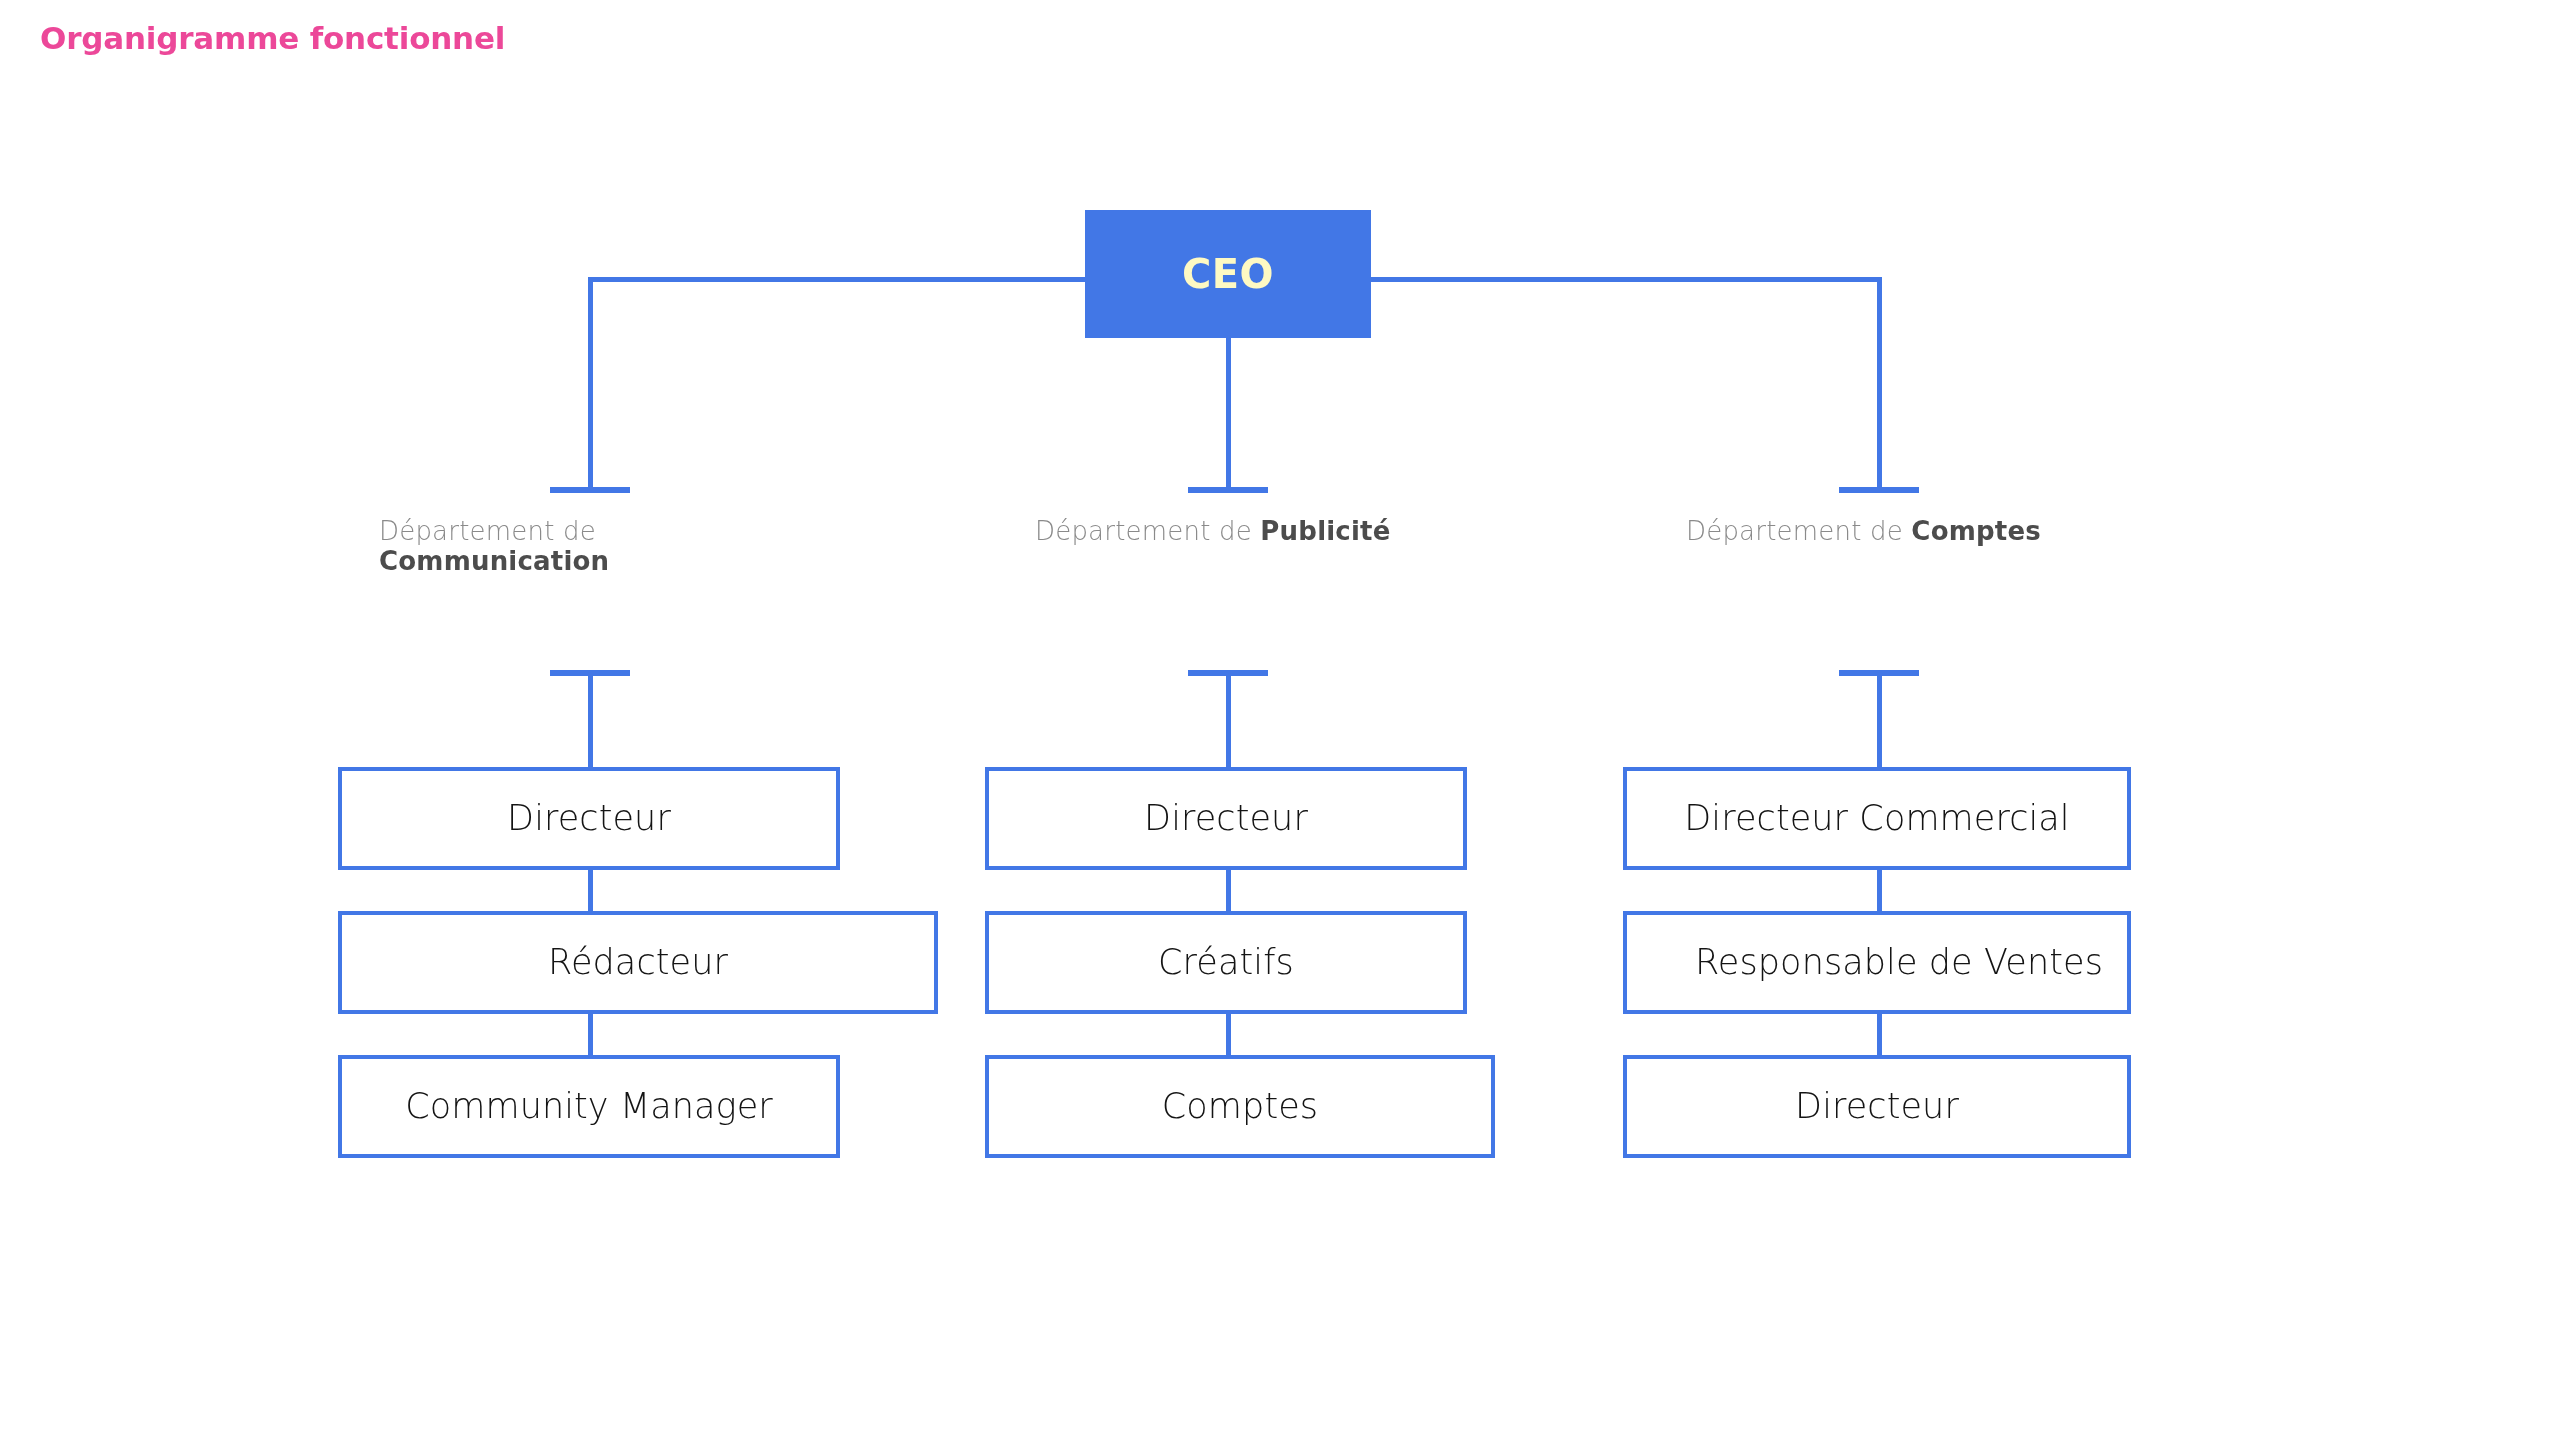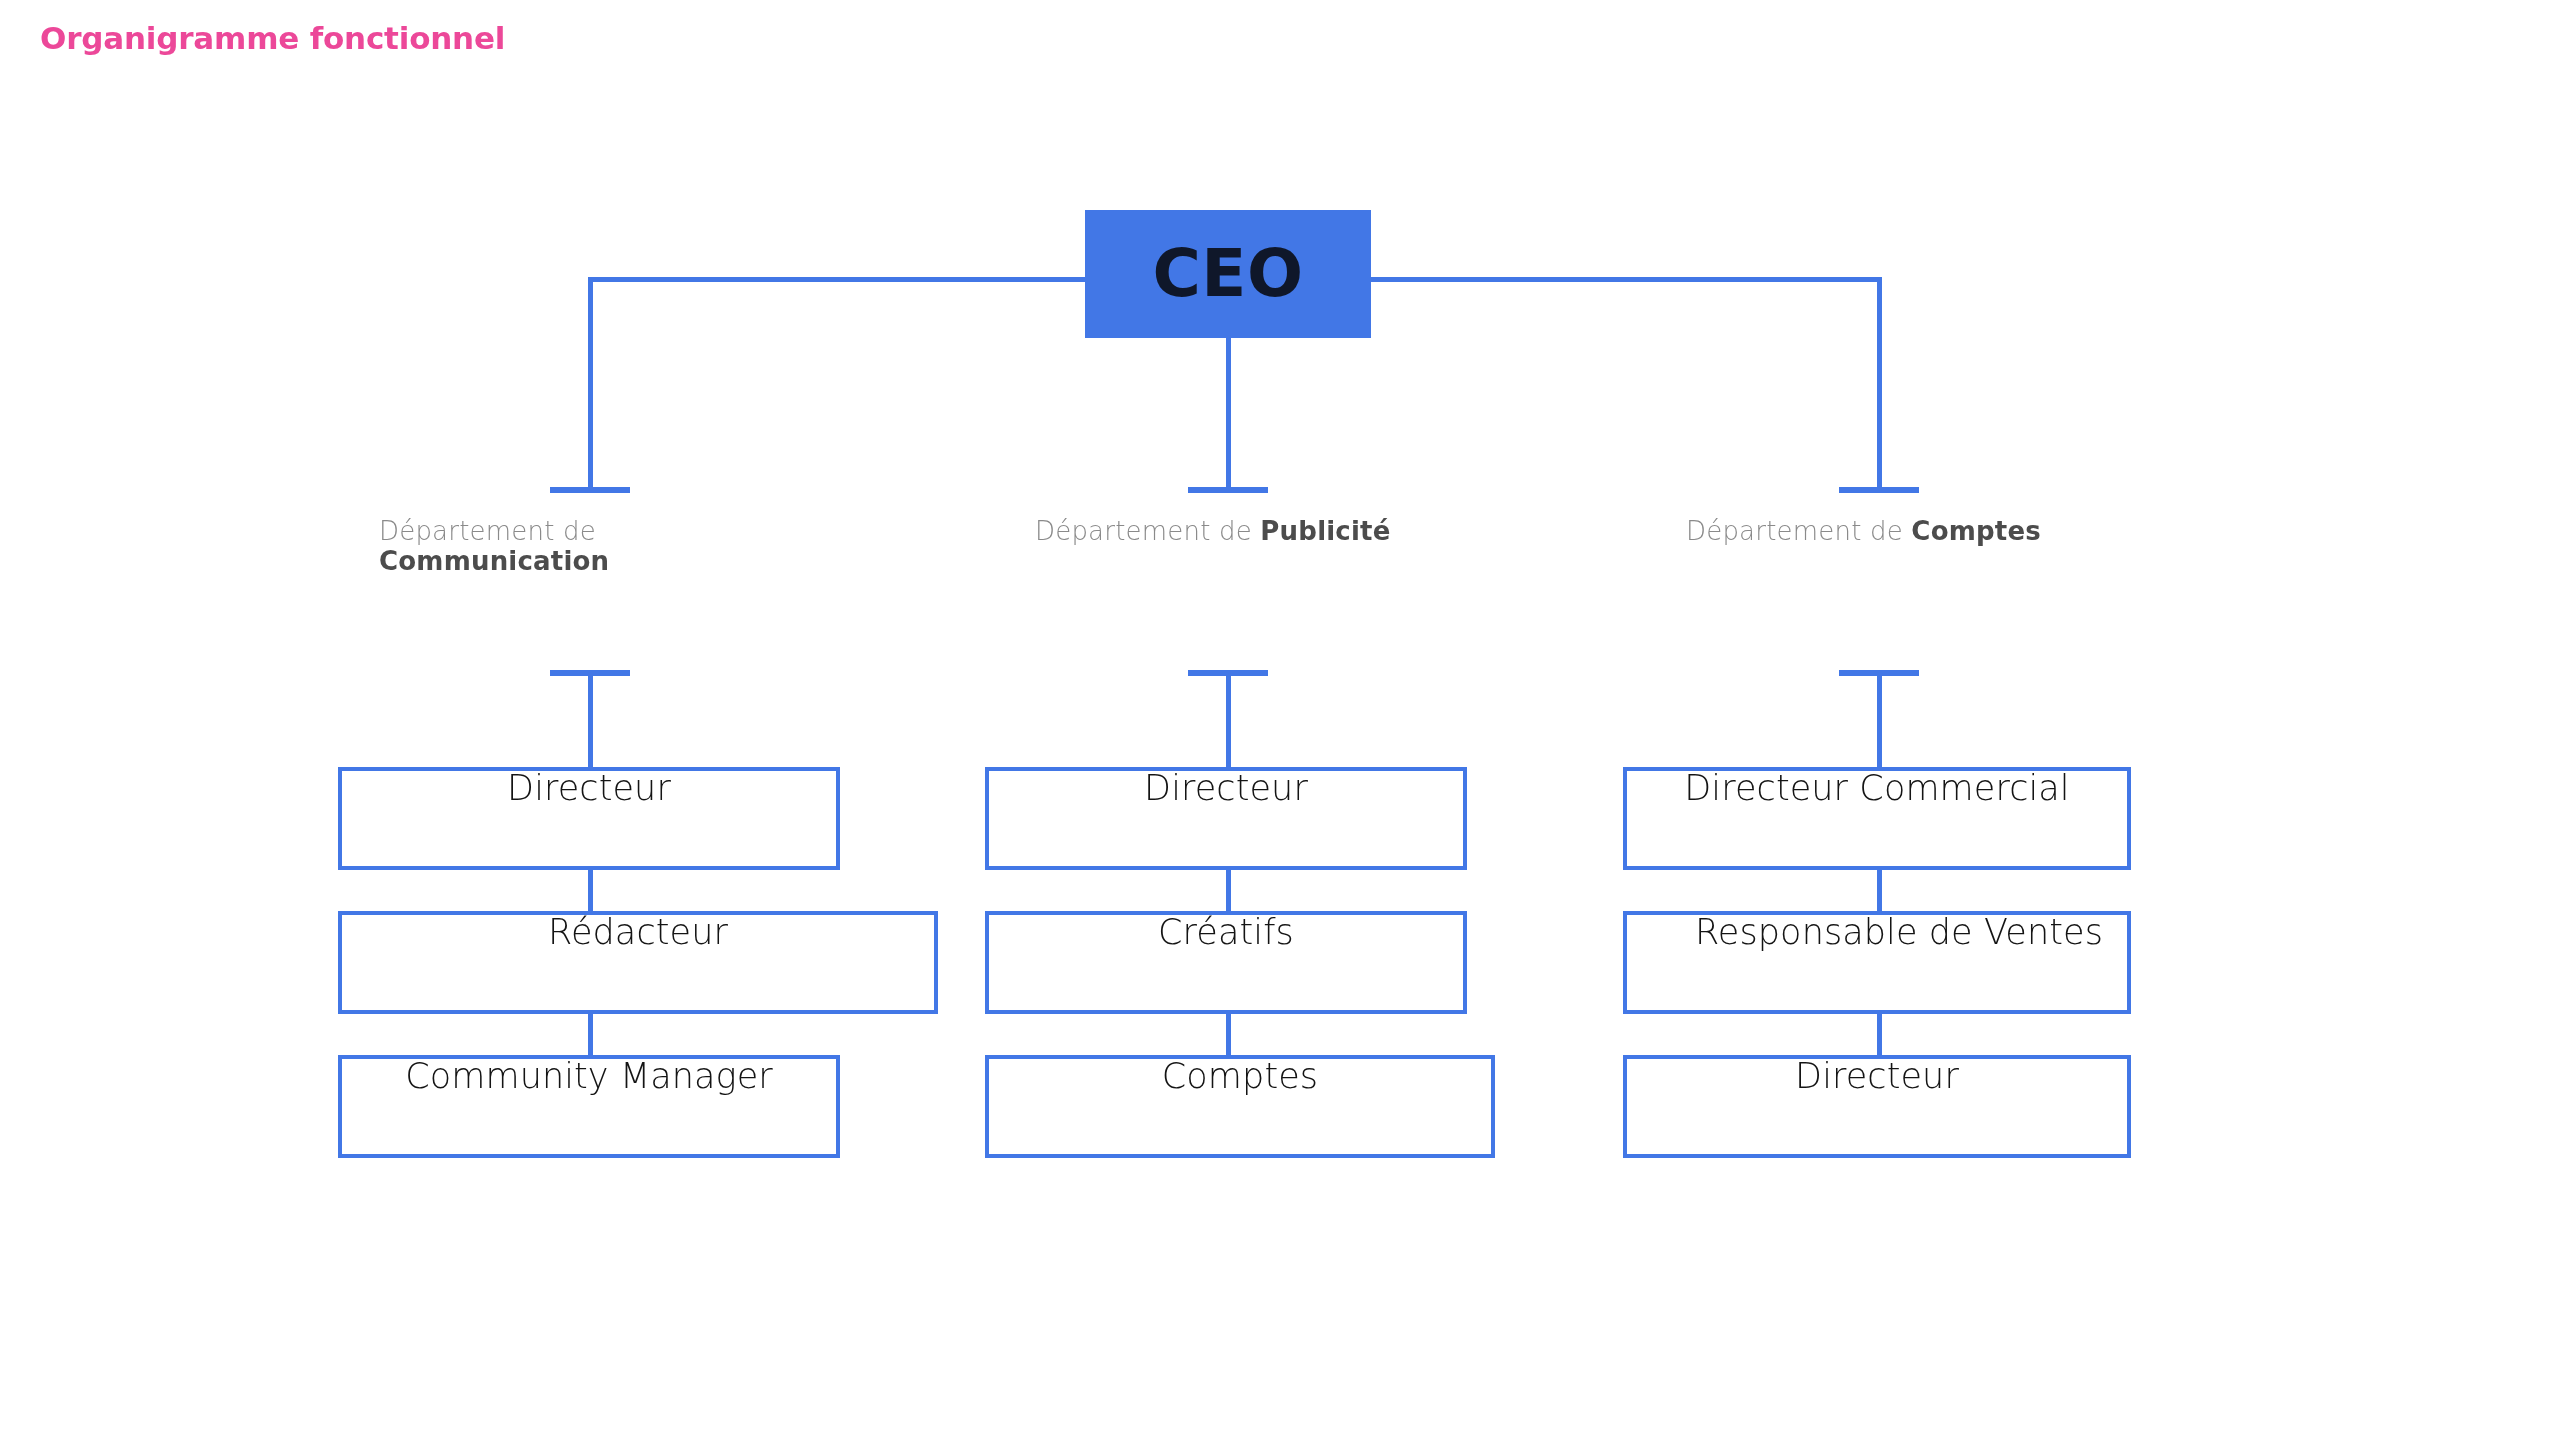--- a/index.html
+++ b/index.html
@@ -44,22 +44,22 @@
     top: 210px;
     width: 286px;
     height: 128px;
     background: #4277e6;
     display: flex;
     align-items: center;
     justify-content: center;
     box-sizing: border-box;
   }
   #ceo-label {
-    color: #0f172a;
-    font-size: 66px;
+    color: #fef9c3;
+    font-size: 40px;
     font-weight: 700;
     line-height: 1;
     letter-spacing: 0.5px;
   }
 
   
   .conn-h {
     position: absolute;
     height: 5px;
     background: #4277e6;
@@ -95,20 +95,21 @@
   }
 
   
   .role-box {
     position: absolute;
     height: 103px;
     border: 4px solid #4277e6;
     background: #ffffff;
     box-sizing: border-box;
     display: flex;
+    align-items: center;
     justify-content: center;
   }
   .role-label {
     font-size: 35px;
     font-weight: 300;
     color: #141414;
     line-height: 1;
     white-space: nowrap;
     letter-spacing: 0.1px;
   }

